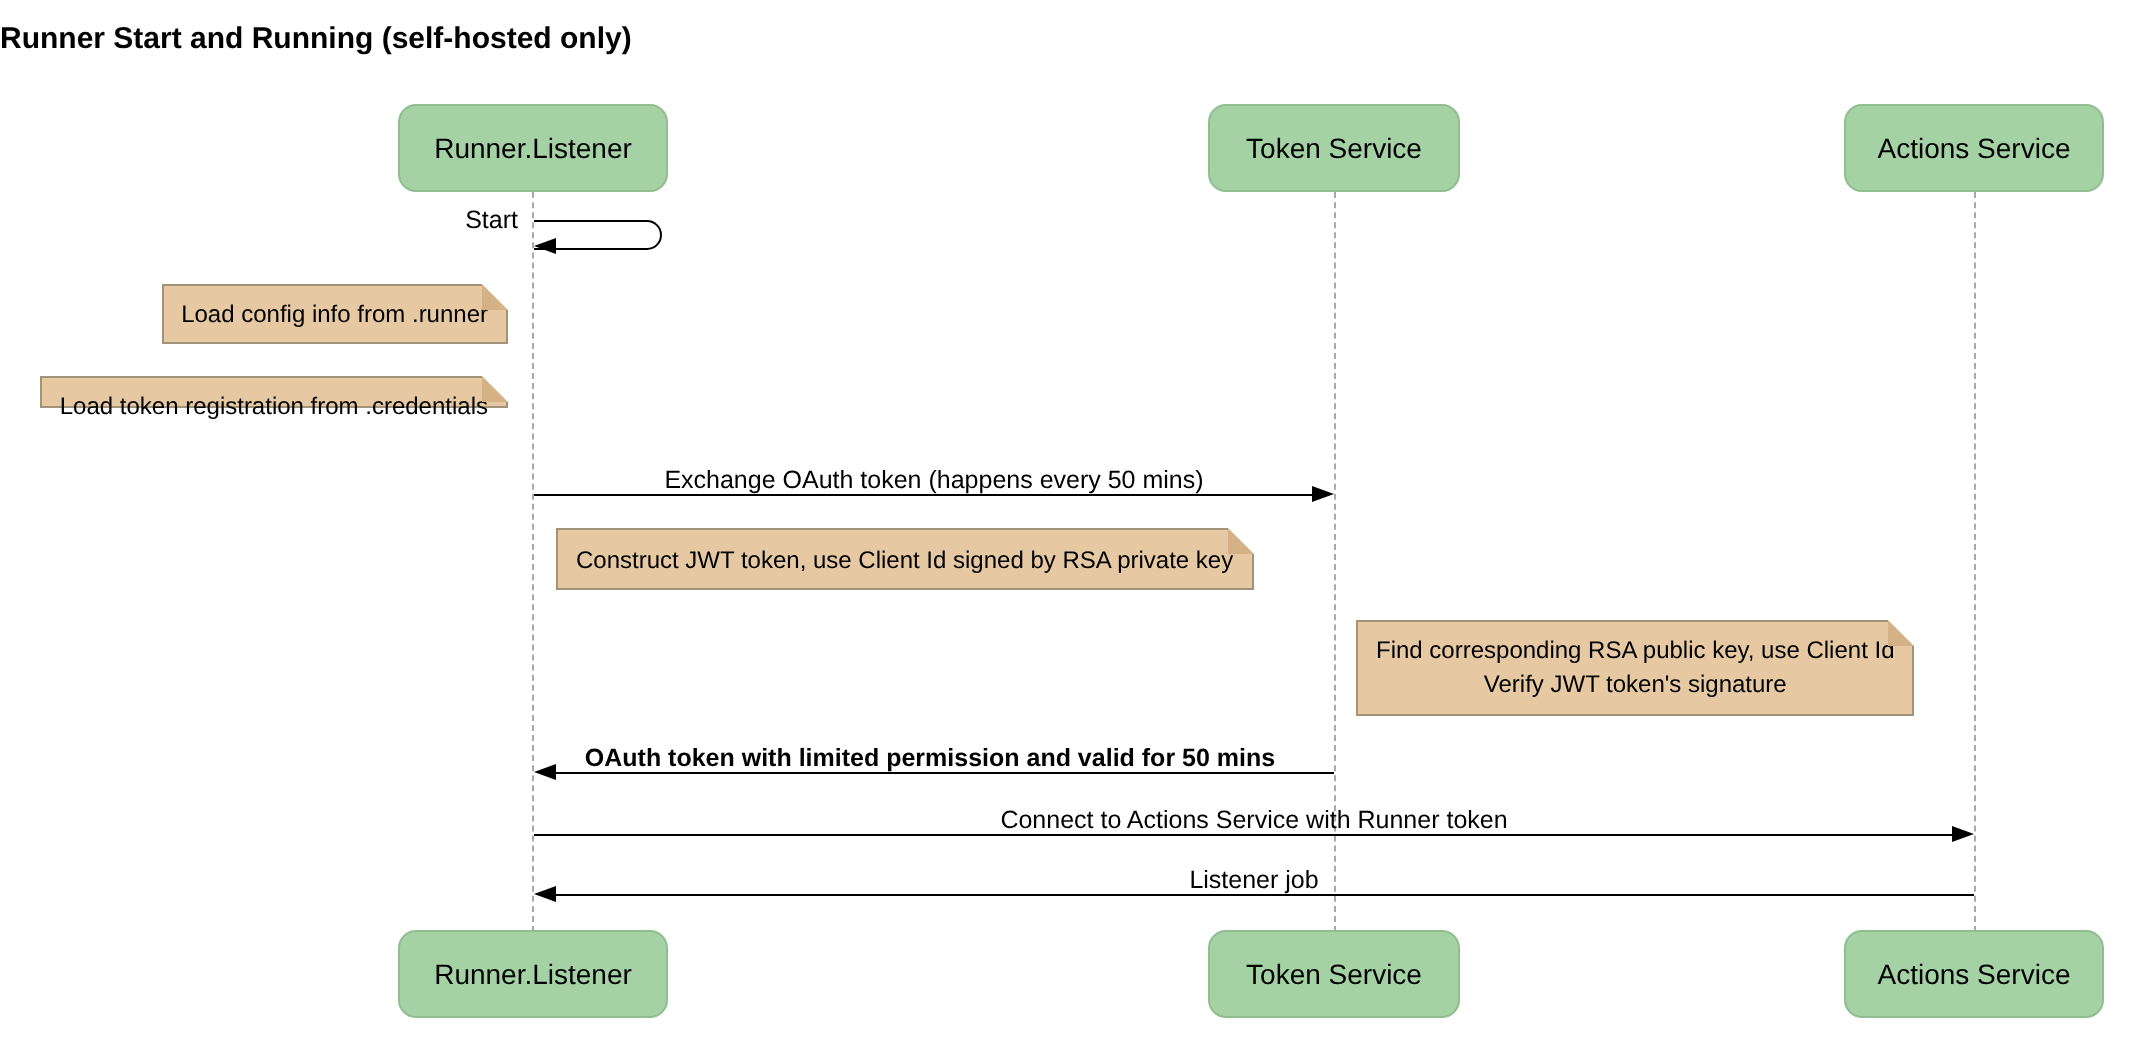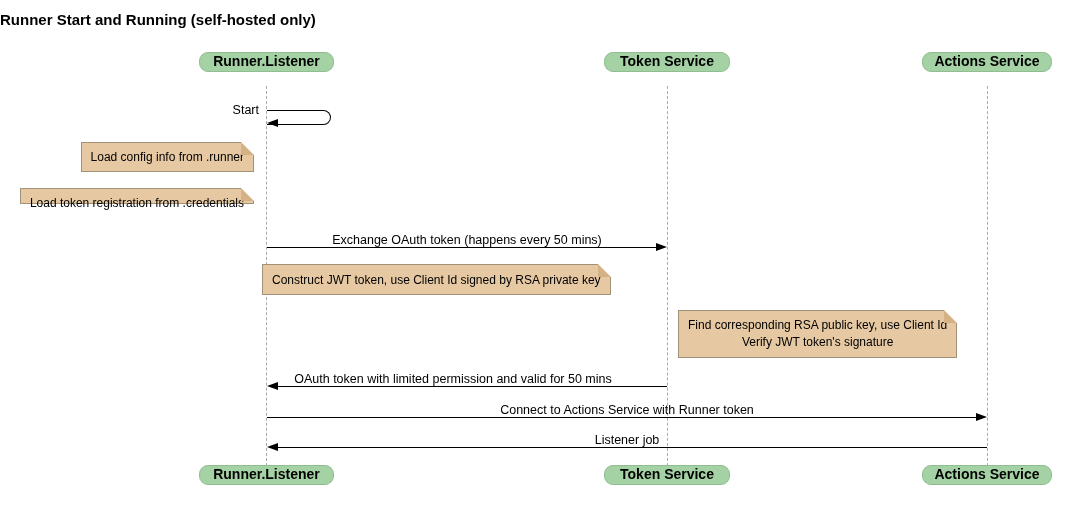--- a/index.html
+++ b/index.html
@@ -14,30 +14,29 @@
   }
   .title {
     position: absolute;
     top: 11px; left: 0; width: 100%;
     text-align: left;
     font-size: 15px;
     font-weight: bold;
   }
   .participant {
     position: absolute;
-    height: 20px;
+    height: 44px;
     background: var(--participant-fill, #a5d2a5);
     border: 1px solid var(--participant-border, #93c093);
     border-radius: 9px;
     box-sizing: border-box;
     display: flex;
-    align-items: flex-start;
+    align-items: center;
     justify-content: center;
     font-size: 14px;
-    font-weight: bold;
   }
   .lifeline {
     position: absolute;
     top: 86px;
     height: 380px;
     width: 0;
     border-left: 1px dashed var(--lifeline-color, #a9a9a9);
   }
   .msg-label {
     position: absolute;
@@ -127,32 +126,32 @@
 
   <div class="note center" style="right:816px; top:188px; height:16px;">
     <span class="fold"></span>
     <span>Load token registration from .credentials</span>
   </div>
 
   <div class="msg-label" style="left:267px; width:400px; top:233px;">Exchange OAuth token (happens every 50 mins)</div>
   <div class="msg-line" style="left:267px; top:247px; width:391px;"></div>
   <div class="arrowhead-right" style="left:656px; top:243px;"></div>
 
-  <div class="note center" style="left:262px; top:264px; height:31px; padding-top:7px;">
+  <div class="note center" style="left:278px; top:264px; height:31px; padding-top:7px;">
     <span class="fold"></span>
     <span>Construct JWT token, use Client Id signed by RSA private key</span>
   </div>
 
   <div class="note" style="left:678px; top:310px; height:48px; line-height:17px;">
     <span class="fold"></span>
     <span class="note-line">Find corresponding RSA public key, use Client Id</span>
     <span class="note-line">Verify JWT token's signature</span>
   </div>
 
-  <div class="msg-label" style="left:253px; width:400px; top:372px;">OAuth token with limited permission and valid for 50 mins</div>
+  <div class="msg-label" style="left:265px; width:400px; top:372px;font-weight:bold;">OAuth token with limited permission and valid for 50 mins</div>
   <div class="msg-line" style="left:278px; top:386px; width:389px;"></div>
   <div class="arrowhead-left" style="left:267px; top:382px;"></div>
 
   <div class="msg-label" style="left:267px; width:720px; top:403px;">Connect to Actions Service with Runner token</div>
   <div class="msg-line" style="left:267px; top:417px; width:711px;"></div>
   <div class="arrowhead-right" style="left:976px; top:413px;"></div>
 
   <div class="msg-label" style="left:267px; width:720px; top:433px;">Listener job</div>
   <div class="msg-line" style="left:278px; top:447px; width:709px;"></div>
   <div class="arrowhead-left" style="left:267px; top:443px;"></div>

